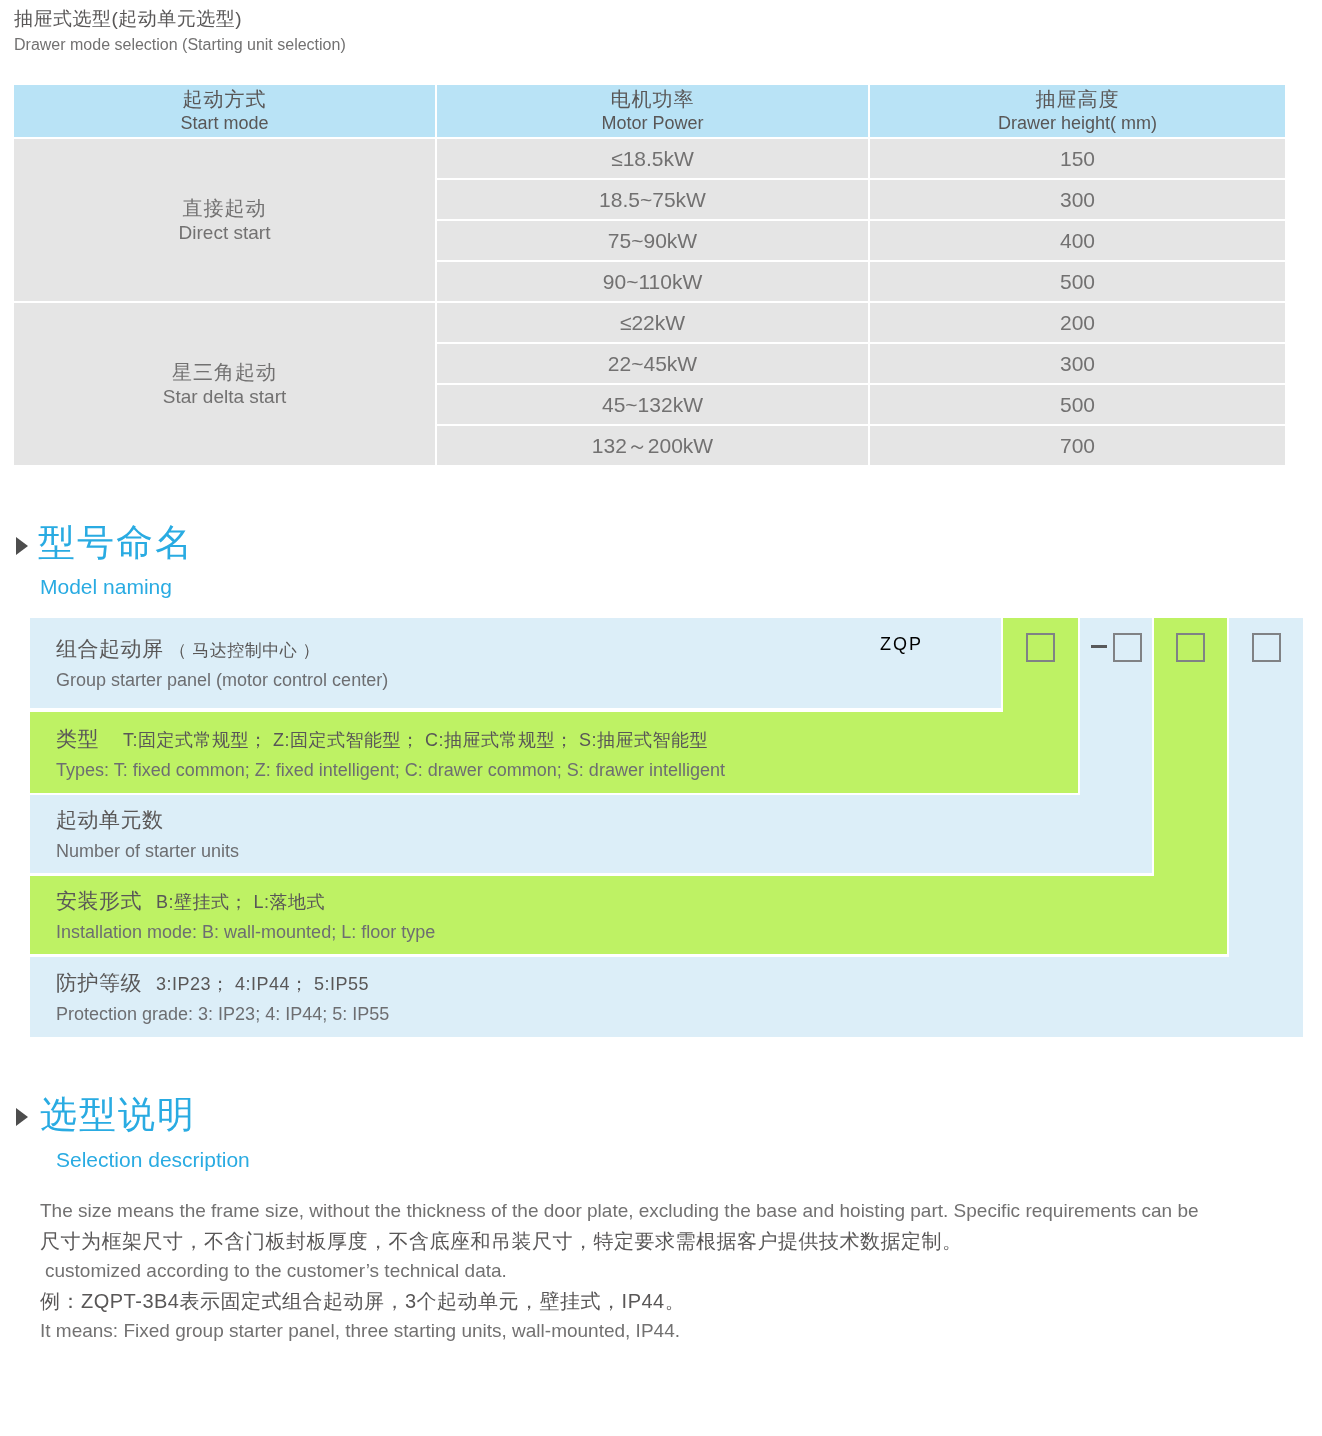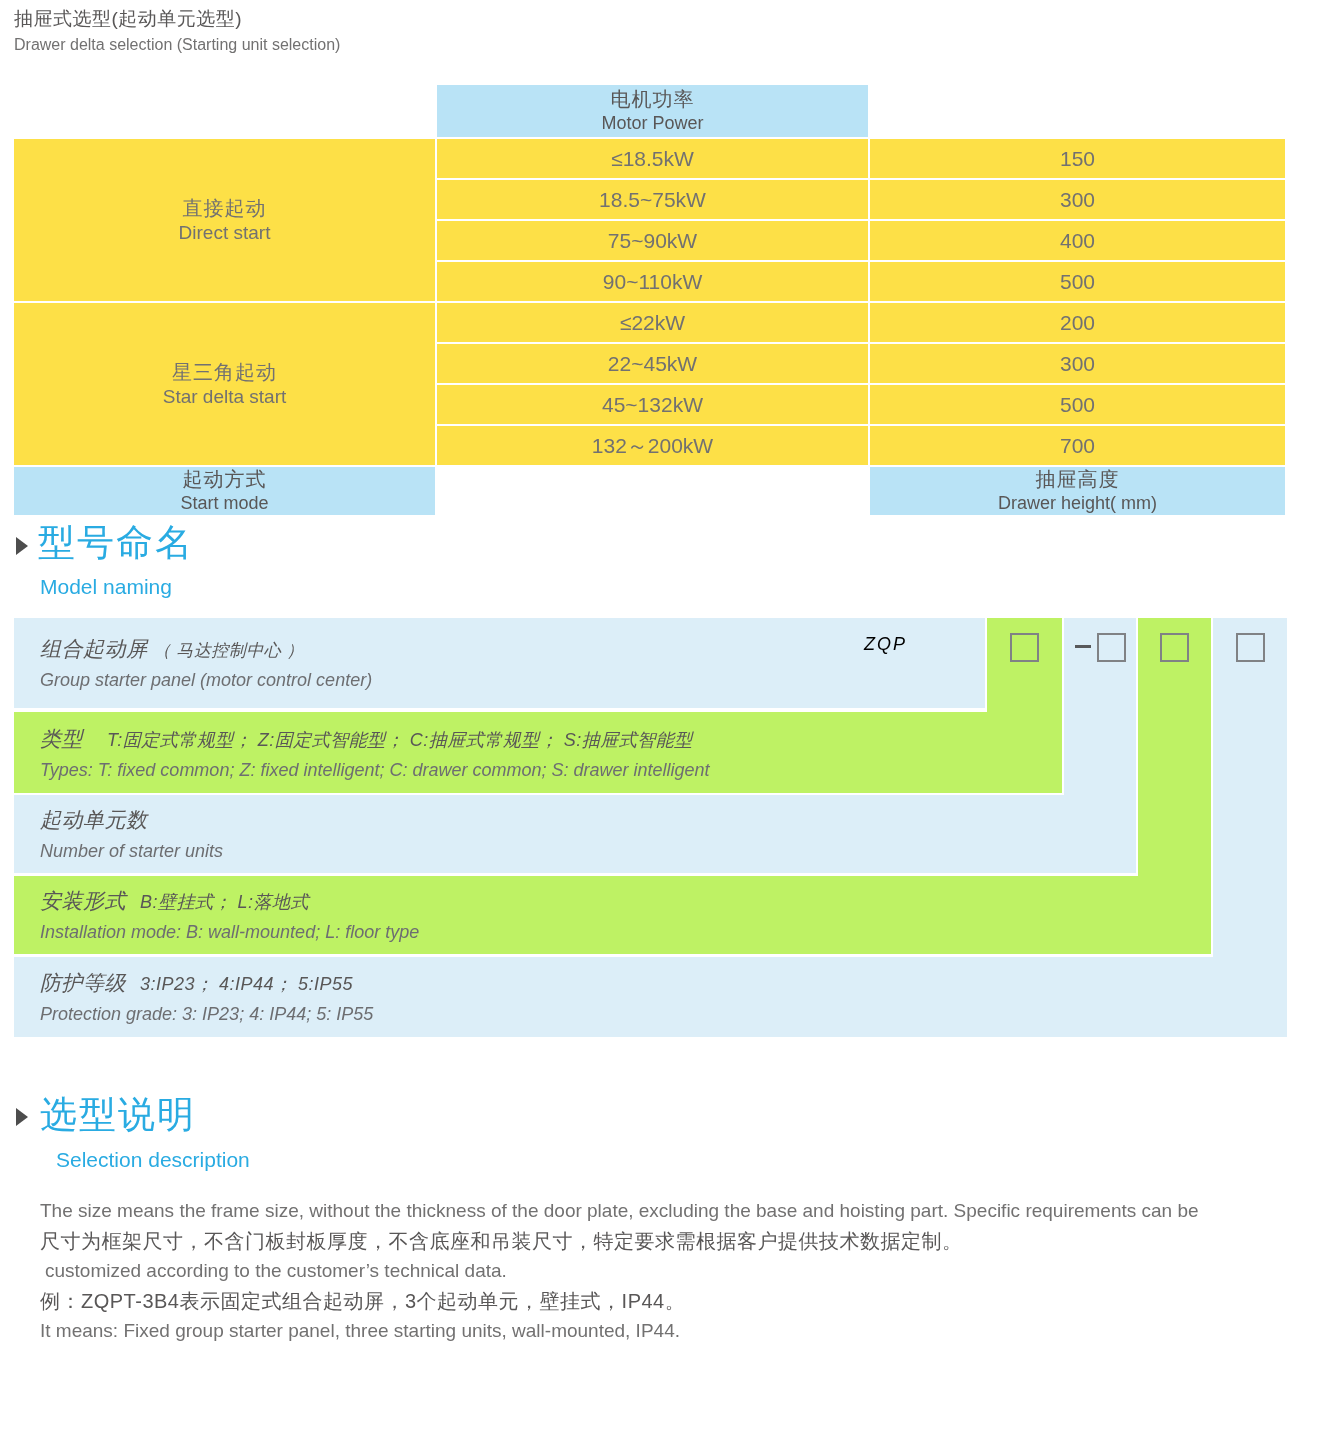--- a/index.html
+++ b/index.html
@@ -9,36 +9,36 @@
   
   .doc-title-cn{position:absolute;left:14px;top:6px;font-size:19px;color:#595757;letter-spacing:0.5px;}
   .doc-title-en{position:absolute;left:14px;top:36px;font-size:16px;color:#727171;}
 
   
   .sel-table{position:absolute;left:14px;top:85px;width:1271px;display:grid;
              grid-template-columns:421px 431px 415px;grid-template-rows:52px repeat(8,39px);gap:2px;}
   .th{background:#b9e3f6;display:flex;flex-direction:column;align-items:center;justify-content:center;line-height:1.25;}
   .th .cn{font-size:20px;color:#595757;letter-spacing:1px;}
   .th .en{font-size:18px;color:#595757;}
-  .td{background:#fde047;display:flex;align-items:center;justify-content:center;
+  .td{background:#e5e5e5;display:flex;align-items:center;justify-content:center;
       font-size:21px;color:#727171;}
   .td-mode{flex-direction:column;line-height:1.3;}
   .td-mode .cn{font-size:20px;color:#727171;letter-spacing:1px;text-align:center;}
   .td-mode .en{font-size:19px;color:#727171;}
   .c1{grid-column:1;} .c2{grid-column:2;} .c3{grid-column:3;}
   .rspan1{grid-row:2 / span 4;} .rspan2{grid-row:6 / span 4;}
 
   
   .sec-arrow{position:absolute;width:0;height:0;border-left:12px solid #4d4d4d;
              border-top:9px solid transparent;border-bottom:9px solid transparent;}
   .sec-title-cn{position:absolute;font-size:37px;color:#29abe2;letter-spacing:2px;}
   .sec-title-en{position:absolute;font-size:21px;color:#29abe2;}
 
   
-  .diagram{position:absolute;left:14px;top:618px;width:1273px;height:419px;font-style:italic;}
+  .diagram{position:absolute;left:30px;top:618px;width:1273px;height:419px;}
   .dg-row{position:absolute;left:0;display:flex;flex-direction:column;justify-content:center;
           padding-left:26px;box-sizing:border-box;}
   .dg-blue{background:#dceef8;} .dg-gray{background:#bef264;}
   .dg-cn{font-size:21px;color:#595757;letter-spacing:0.5px;}
   .dg-cn .detail{font-size:18px;margin-left:14px;letter-spacing:0.5px;}
   .dg-en{font-size:18px;color:#6d6e71;margin-top:7px;}
   .dg-col{position:absolute;top:0;display:flex;justify-content:center;align-items:flex-start;}
   .code-box{width:25px;height:25px;border:2px solid #808285;margin-top:15px;box-sizing:content-box;}
   .dash{width:16px;height:3px;background:#58595b;margin-top:27px;margin-right:6px;}
   .model-prefix{position:absolute;left:850px;top:16px;width:120px;
@@ -49,30 +49,30 @@
   .desc .line{line-height:30px;}
   .desc .cn{font-size:20px;color:#595757;letter-spacing:0.5px;}
   .desc .en{font-size:19px;color:#727171;}
 </style>
 </head>
 <body>
 
 <div class="page">
 
   <div class="doc-title-cn">抽屉式选型(起动单元选型)</div>
-  <div class="doc-title-en">Drawer delta selection (Starting unit selection)</div>
+  <div class="doc-title-en">Drawer mode selection (Starting unit selection)</div>
 
   <div class="sel-table">
+    <div class="th c1">
+      <span class="cn">起动方式</span>
+      <span class="en">Start mode</span>
+    </div>
     <div class="th c2">
       <span class="cn">电机功率</span>
       <span class="en">Motor Power</span>
-    </div>
-    <div class="th c1">
-      <span class="cn">起动方式</span>
-      <span class="en">Start mode</span>
     </div>
     <div class="th c3">
       <span class="cn">抽屉高度</span>
       <span class="en">Drawer height( mm)</span>
     </div>
 
     <div class="td td-mode c1 rspan1">
       <span class="cn">直接起动</span>
       <span class="en">Direct start</span>
     </div>

